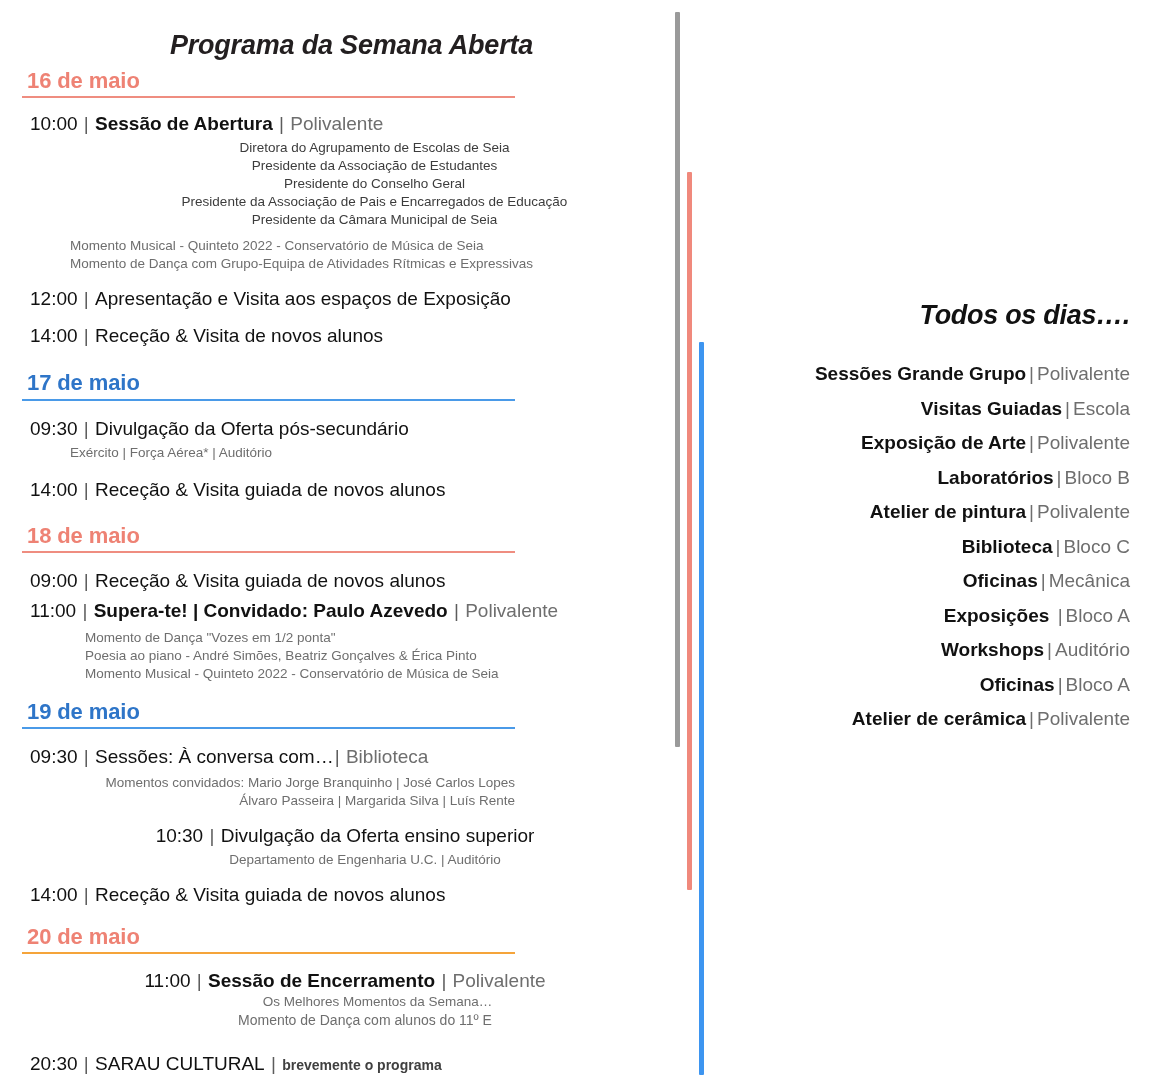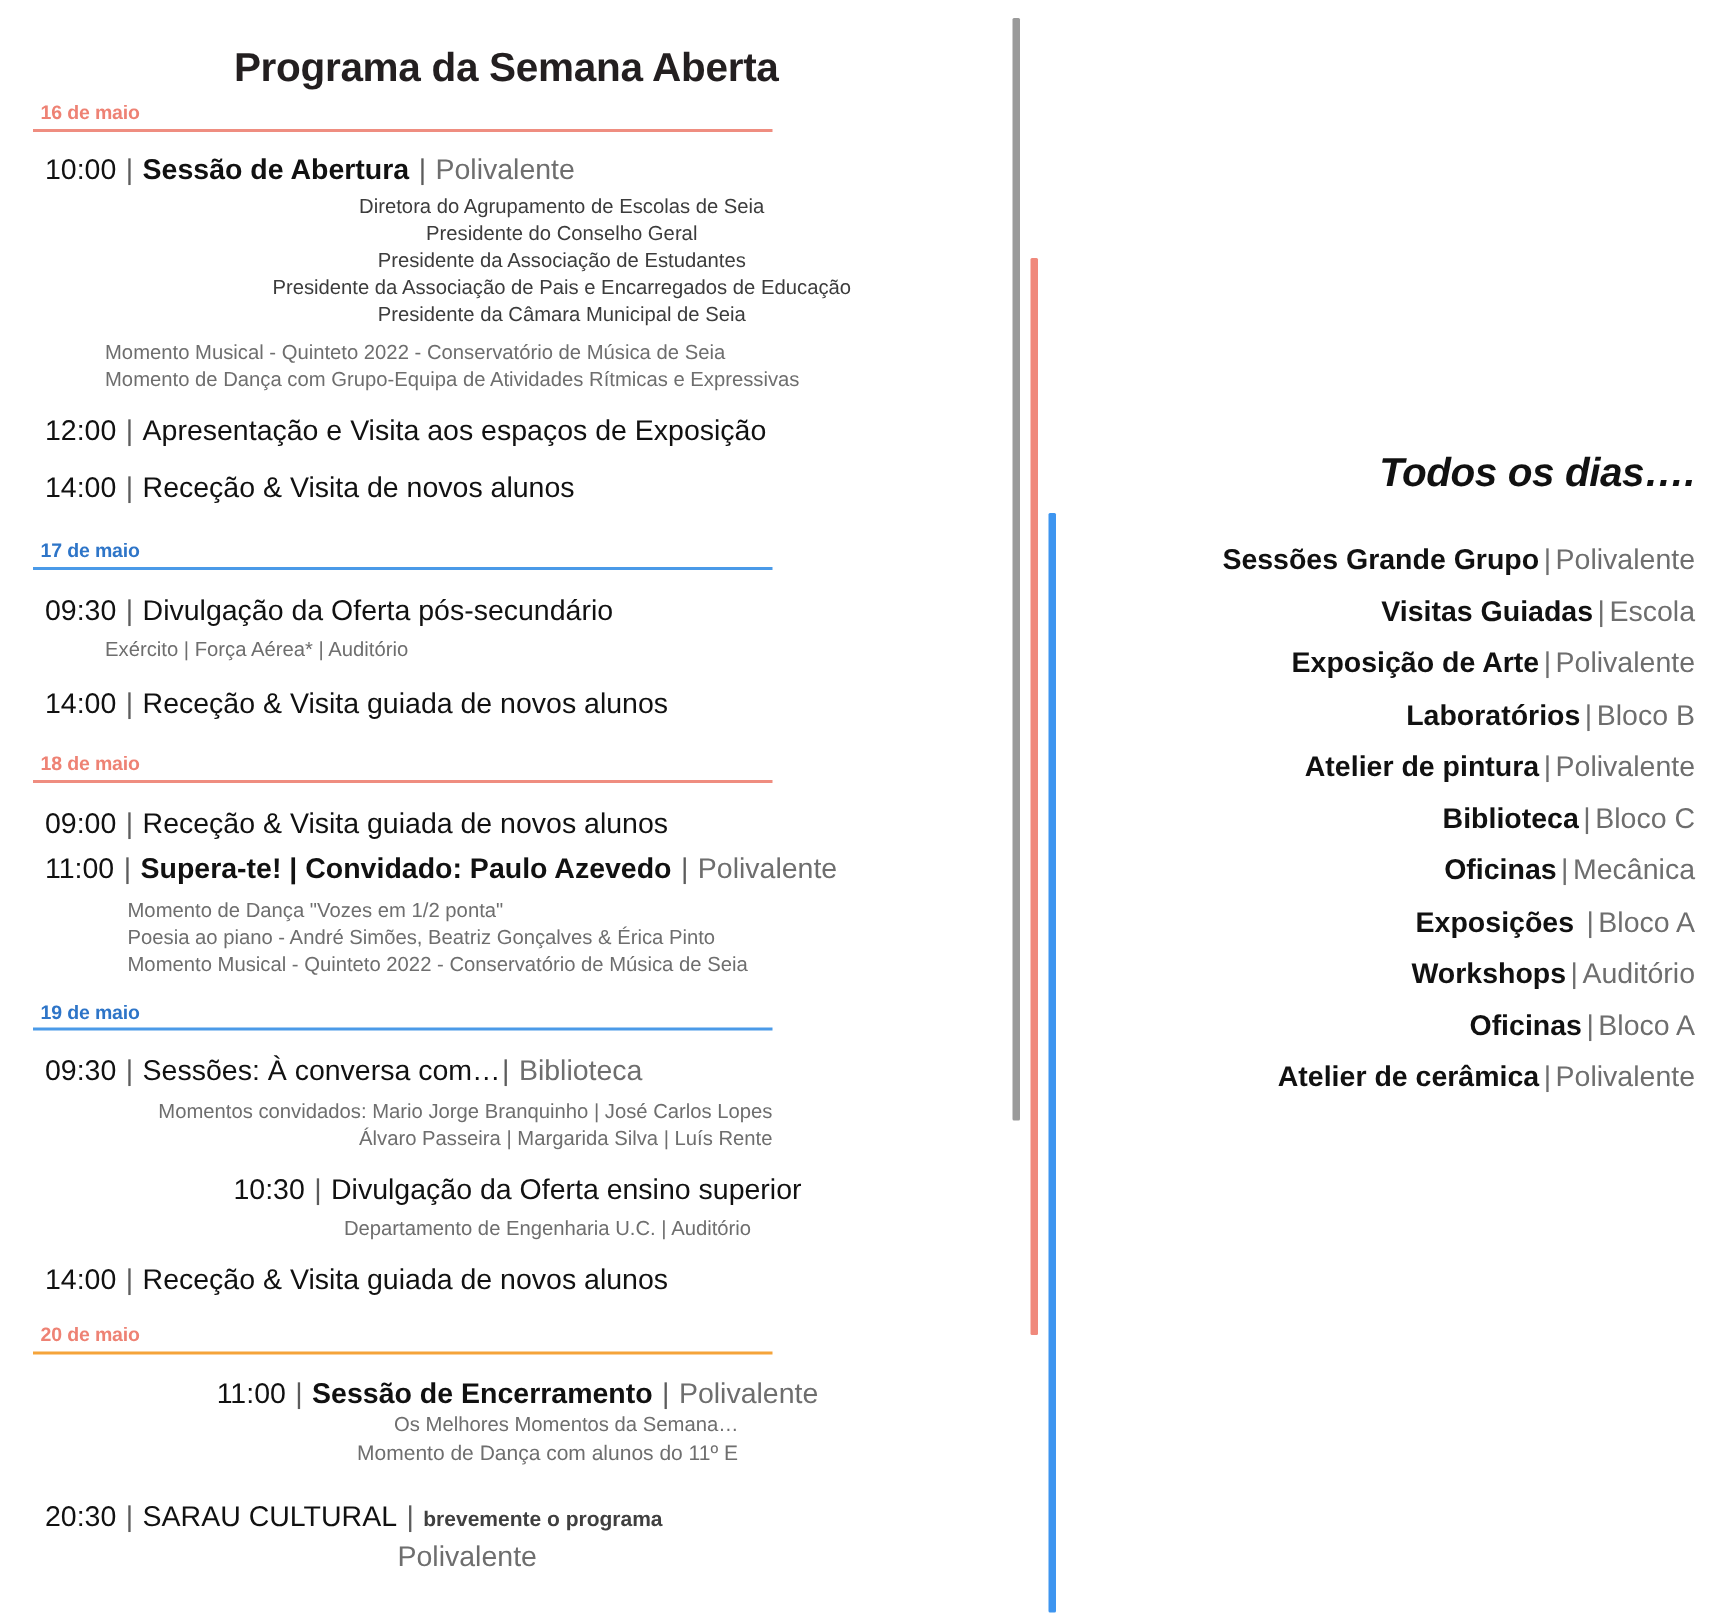--- a/index.html
+++ b/index.html
@@ -14,41 +14,42 @@
     font-family: "Liberation Sans", sans-serif;
     color: #1a1a1a;
     position: relative;
     overflow: hidden;
   }
 
   
   .page-title {
     position: absolute;
     top: 30px;
-    left: 0;
+    left: 14px;
     width: 675px;
     text-align: center;
     font-size: 27px;
     font-weight: bold;
     color: #231f20;
     letter-spacing: -0.2px;
+    font-style: italic;
   }
 
   
   .left-col {
     position: absolute;
     top: 68px;
     left: 0;
     width: 660px;
   }
 
   .day-block { position: relative; }
 
   .day-header {
-    font-size: 13px;
+    font-size: 22px;
     font-weight: bold;
     padding-left: 27px;
     line-height: 1.15;
     letter-spacing: -0.1px;
   }
   .day-rule {
     height: 2px;
     margin-top: 3px;
     margin-left: 22px;
     width: 493px;
@@ -137,22 +138,22 @@
   <div class="day-block">
     <div class="day-header c-salmon">16 de maio</div>
     <div class="day-rule bg-salmon"></div>
 
     <div class="event" style="margin-top:14px;">
       <div class="event-line ind-30">
         <span class="time">10:00</span><span class="sep"> | </span><span class="title bold">Sessão de Abertura</span><span class="sep"> | </span><span class="place">Polivalente</span>
       </div>
       <div class="sublist ind-95" style="margin-top:3px;">
         <div class="subline">Diretora do Agrupamento de Escolas de Seia</div>
+        <div class="subline">Presidente da Associação de Estudantes</div>
         <div class="subline">Presidente do Conselho Geral</div>
-        <div class="subline">Presidente da Associação de Estudantes</div>
         <div class="subline">Presidente da Associação de Pais e Encarregados de Educação</div>
         <div class="subline">Presidente da Câmara Municipal de Seia</div>
       </div>
       <div class="sublist ind-70" style="margin-top:8px;">
         <div class="subline muted">Momento Musical - Quinteto 2022 - Conservatório de Música de Seia</div>
         <div class="subline muted">Momento de Dança com Grupo-Equipa de Atividades Rítmicas e Expressivas</div>
       </div>
     </div>
 
     <div class="event" style="margin-top:14px;">

